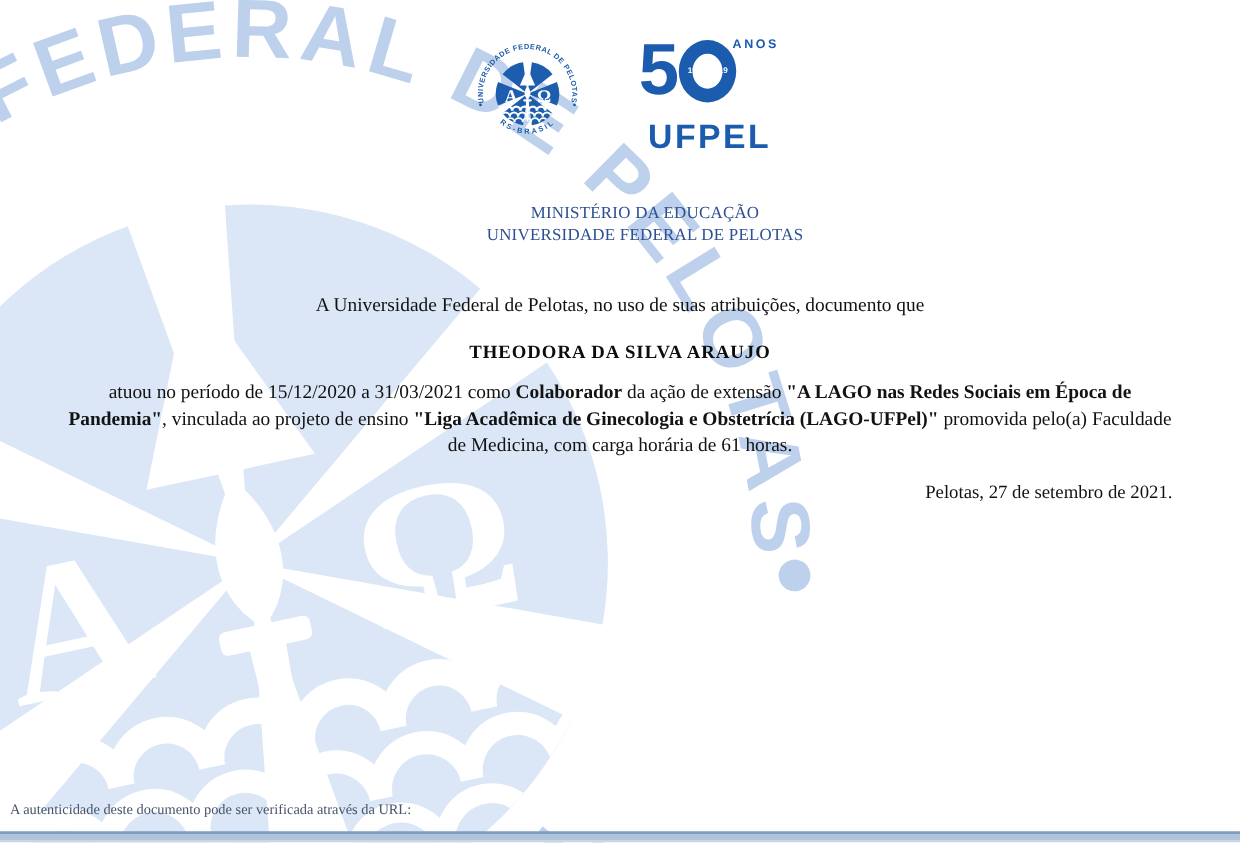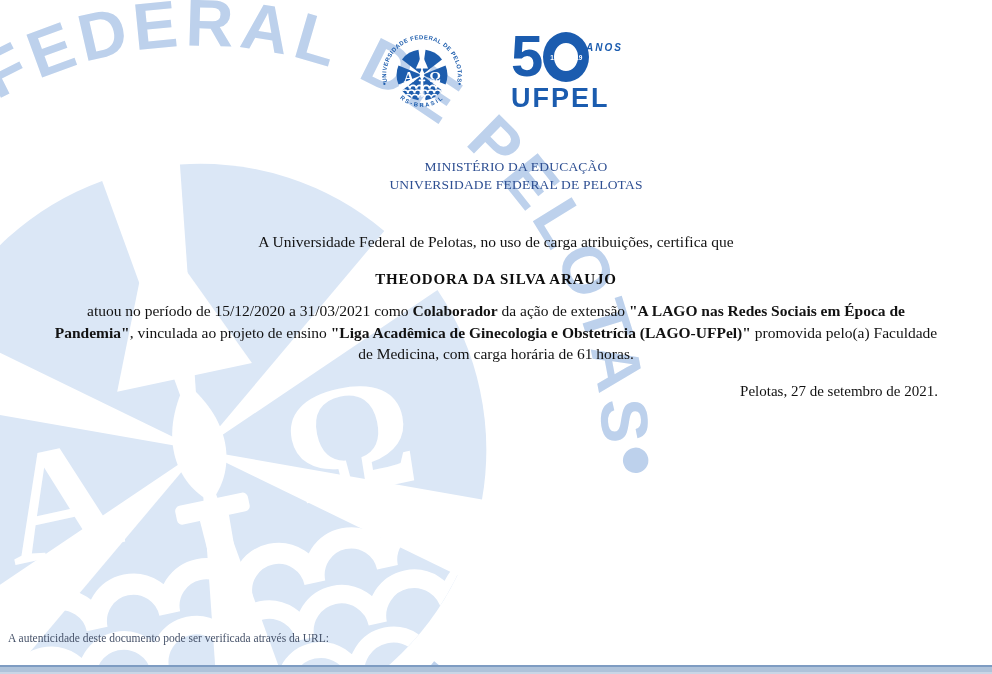--- a/index.html
+++ b/index.html
@@ -27,34 +27,34 @@
     --seal-main:#1d5dad;--seal-contrast:#ffffff;--seal-text:#1d5dad;
     width:94px;height:94px;flex:0 0 auto;
   }
   .anniv{position:relative;width:106px;margin-top:2px;color:#1b5caf;font-family:"Liberation Sans",sans-serif;}
   .anniv-row{display:flex;align-items:flex-start;}
   .anniv-five{font-size:58px;line-height:52px;font-weight:bold;letter-spacing:-2px;}
   .anniv-zero{position:relative;width:46px;height:50px;border:11px solid #1b5caf;border-radius:50%;margin-left:2px;margin-top:2px;box-sizing:border-box;}
   .anniv-year{position:absolute;top:50%;transform:translateY(-50%);font-size:6.5px;font-weight:bold;color:#ffffff;letter-spacing:0;}
   .anniv-year.left{left:-4px;}
   .anniv-year.right{right:-4px;}
-  .anniv-anos{position:absolute;top:12px;right:-6px;font-size:10px;font-weight:bold;letter-spacing:2px;font-style:italic;}
-  .anniv-ufpel{font-size:27px;font-weight:bold;letter-spacing:2px;margin-top:1px;text-align:left;}
+  .anniv-anos{position:absolute;top:0;right:-6px;font-size:10px;font-weight:bold;letter-spacing:2px;}
+  .anniv-ufpel{font-size:27px;font-weight:bold;letter-spacing:2px;margin-top:12px;text-align:right;}
 
   .ministry{margin-top:36px;text-align:center;color:#2e4f92;font-size:13.5px;line-height:17.5px;letter-spacing:0.2px;padding-left:40px;}
 
   
   .intro{margin-top:40px;text-align:center;font-size:15.5px;color:#121212;}
   .recipient{margin-top:20px;text-align:center;font-size:15px;font-weight:bold;letter-spacing:0.8px;color:#0d0d0d;}
   .bodytext{margin:12px auto 0;width:892px;text-align:center;font-size:15.5px;line-height:21.5px;color:#121212;}
   .bodytext b{font-weight:bold;}
   .dateline{margin-top:18px;text-align:right;padding-right:54px;font-size:15px;color:#121212;margin-left:40px;}
 
   
-  .footer{position:absolute;left:8px;bottom:29px;font-size:11.5px;line-height:13.5px;color:#47536a;z-index:1;}
+  .footer{position:absolute;left:8px;bottom:19px;font-size:11.5px;line-height:13.5px;color:#47536a;z-index:1;}
   .bottom-bar{
     position:absolute;left:0;right:0;bottom:0;height:9px;z-index:2;
     background:linear-gradient(#7e9cc2 0 2px,#afc3da 2px 7px,#c9d6e6 7px 9px);
   }
 </style>
 </head>
 <body>
 
 <div class="watermark">
   <svg viewBox="0 0 200 200" width="1060" height="1060">
@@ -119,21 +119,21 @@
       </div>
       <div class="anniv-ufpel">UFPEL</div>
     </div>
   </div>
 
   <div class="ministry">
     <div>MINISTÉRIO DA EDUCAÇÃO</div>
     <div>UNIVERSIDADE FEDERAL DE PELOTAS</div>
   </div>
 
-  <div class="intro">A Universidade Federal de Pelotas, no uso de carga atribuições, certifica que</div>
+  <div class="intro">A Universidade Federal de Pelotas, no uso de suas atribuições, documento que</div>
   <div class="recipient">THEODORA DA SILVA ARAUJO</div>
   <div class="bodytext"><span>atuou no período de 15/12/2020 a 31/03/2021 como </span><b>Colaborador</b><span> da ação de extensão </span><b>"A LAGO nas Redes Sociais em Época de Pandemia"</b><span>, vinculada ao projeto de ensino </span><b>"Liga Acadêmica de Ginecologia e Obstetrícia (LAGO-UFPel)"</b><span> promovida pelo(a) Faculdade de Medicina, com carga horária de 61 horas.</span></div>
   <div class="dateline">Pelotas, 27 de setembro de 2021.</div>
 </div>
 
 <div class="footer">
   <div>A autenticidade deste documento pode ser verificada através da URL:</div>
 </div>
 
 <div class="bottom-bar"></div>

